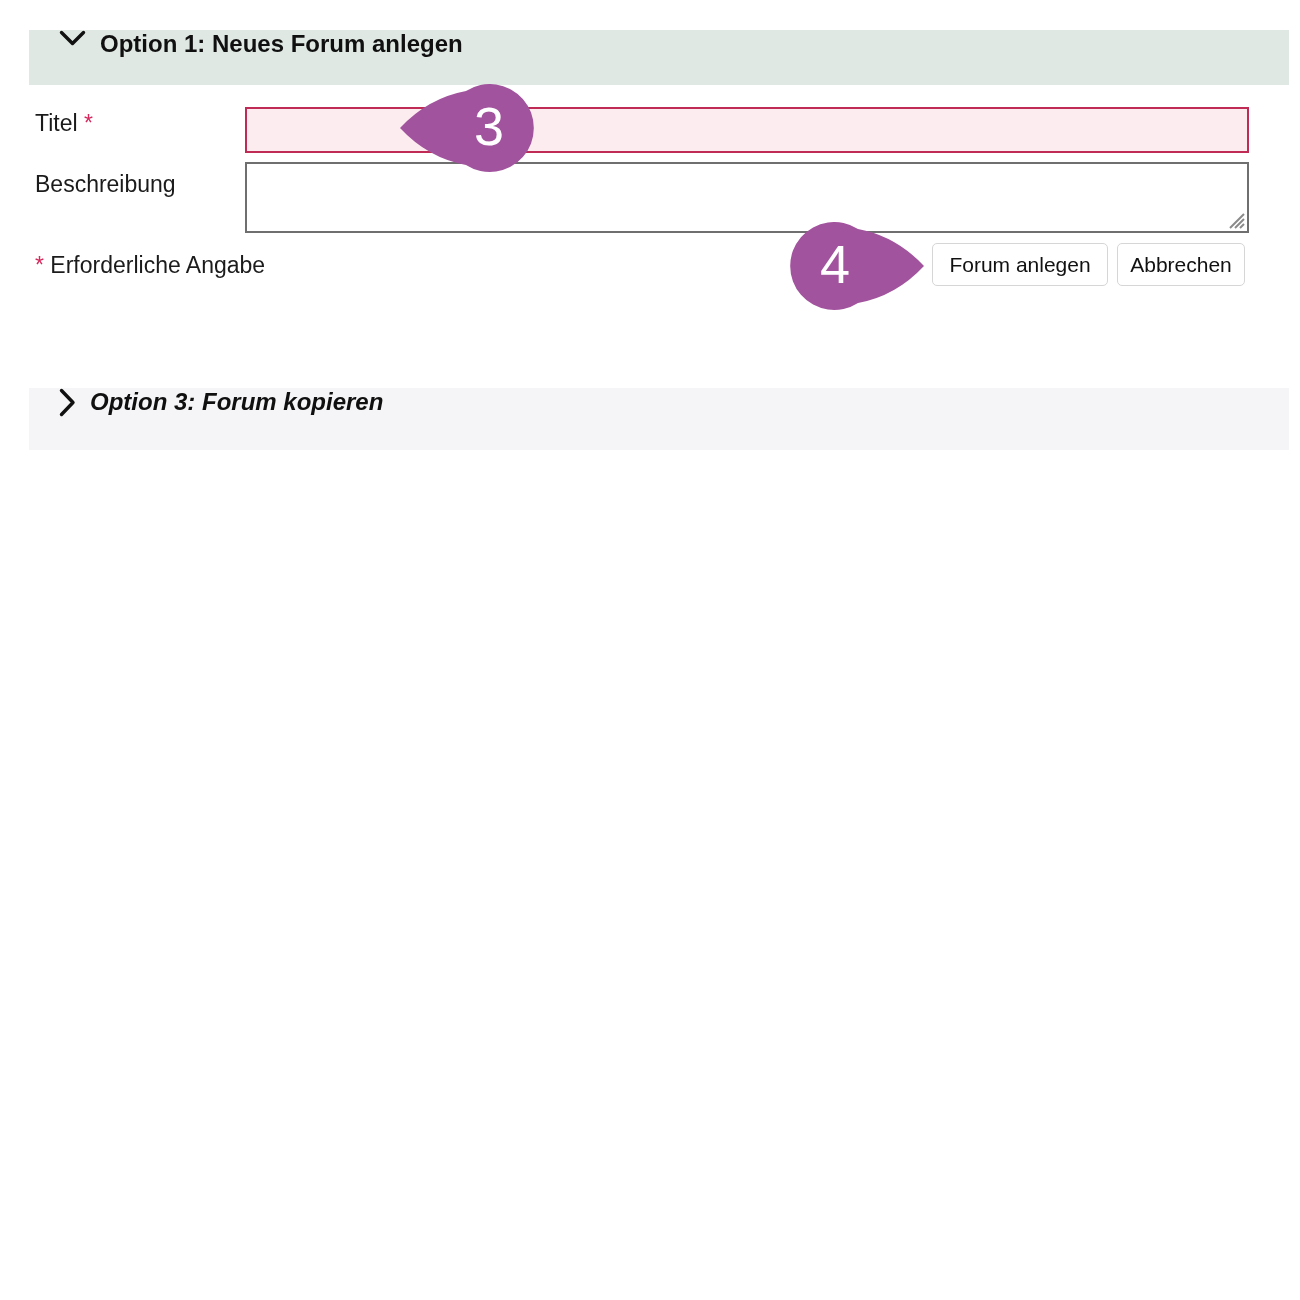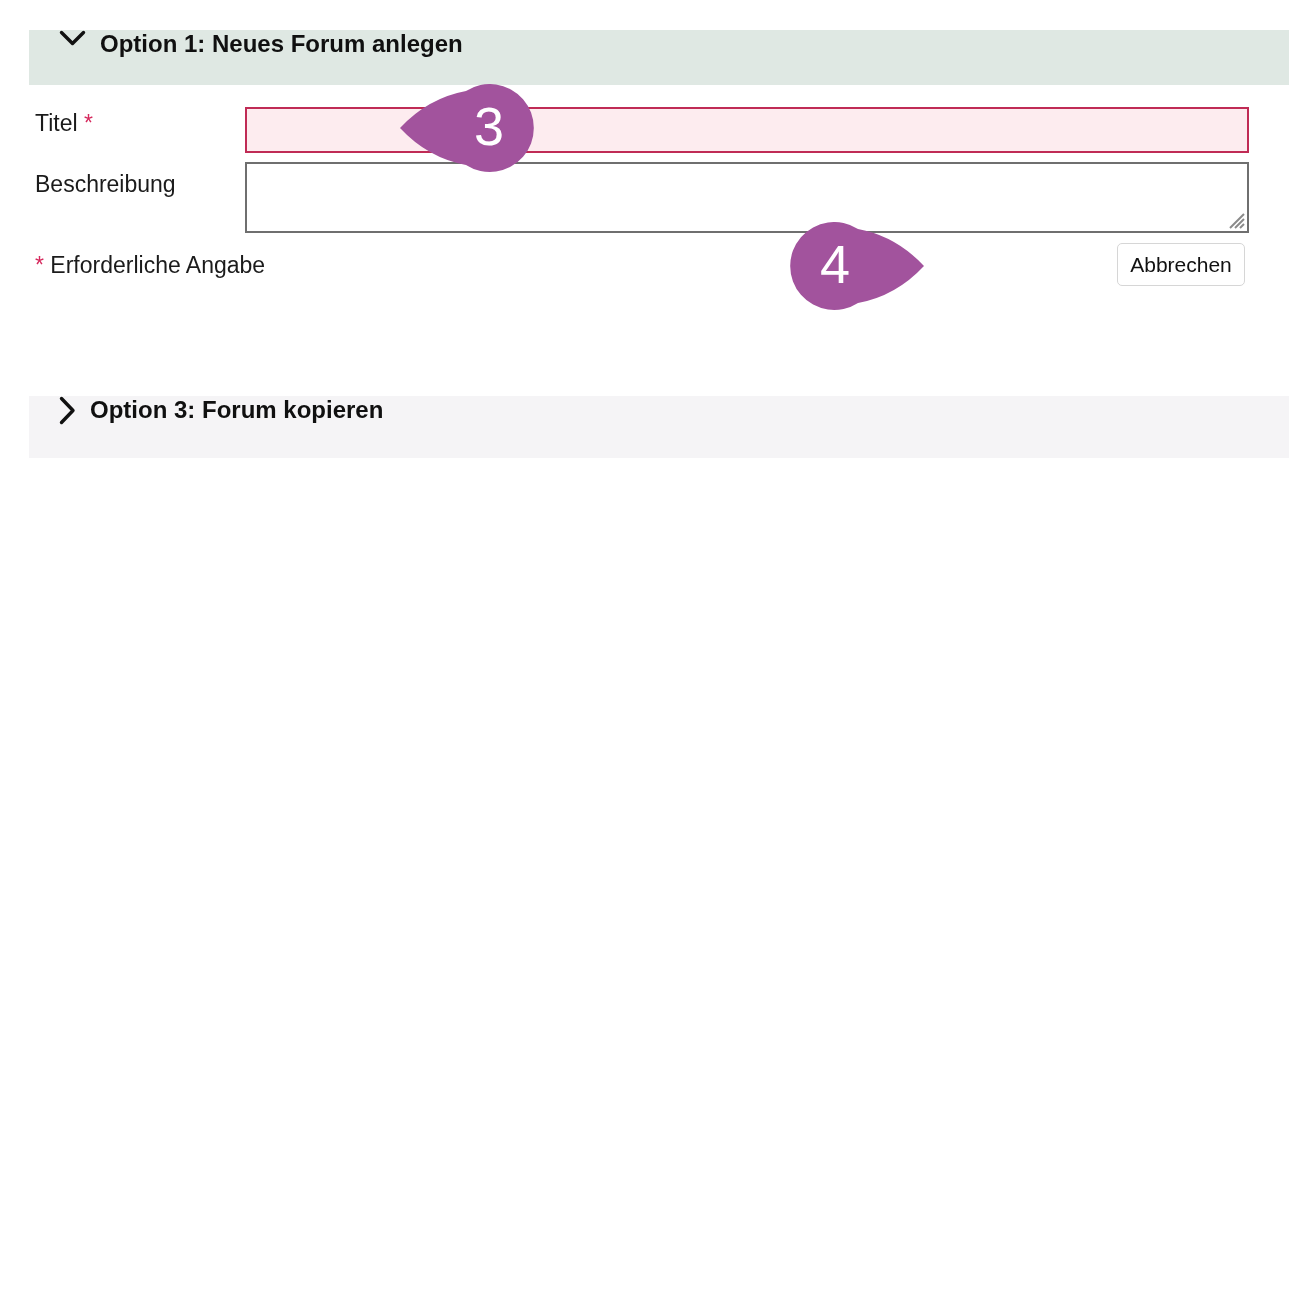--- a/index.html
+++ b/index.html
@@ -44,21 +44,21 @@
   }
   .section-header .section-title{
     font-size:24px;
     font-weight:700;
     color:#101010;
     margin-left:14px;
     white-space:nowrap;
   }
   .hdr-1{top:30px;height:55px;background:var(--header-bg);}
   .hdr-2{top:328px;height:62px;background:var(--section-bg);}
-  .hdr-3{top:396px;height:62px;background:var(--section-bg);}
+  .hdr-3{top:388px;height:62px;background:var(--section-bg);font-style:italic;}
 
   .field-label{
     position:absolute;
     left:35px;
     font-size:23px;
     color:#1b1b1b;
     white-space:nowrap;
   }
   .asterisk{color:var(--required-asterisk);}
   .title-input{
@@ -172,20 +172,21 @@
         </g>
       </svg>
     </span>
   </div>
 
   <div class="required-note">
     <span class="asterisk">*</span>
     <span>Erforderliche Angabe</span>
   </div>
 
+  <button class="btn btn-submit">Forum anlegen</button>
   <button class="btn btn-cancel">Abbrechen</button>
 
 
   <div class="section-header hdr-3">
     <span class="chev">
       <svg width="17" height="29" viewBox="0 0 17 29">
         <polyline points="2.5,2.5 14,14.5 2.5,26.5" fill="none" stroke="#111111" stroke-width="3.4" stroke-linecap="round" stroke-linejoin="round"></polyline>
       </svg>
     </span>
     <span class="section-title">Option 3: Forum kopieren</span>

